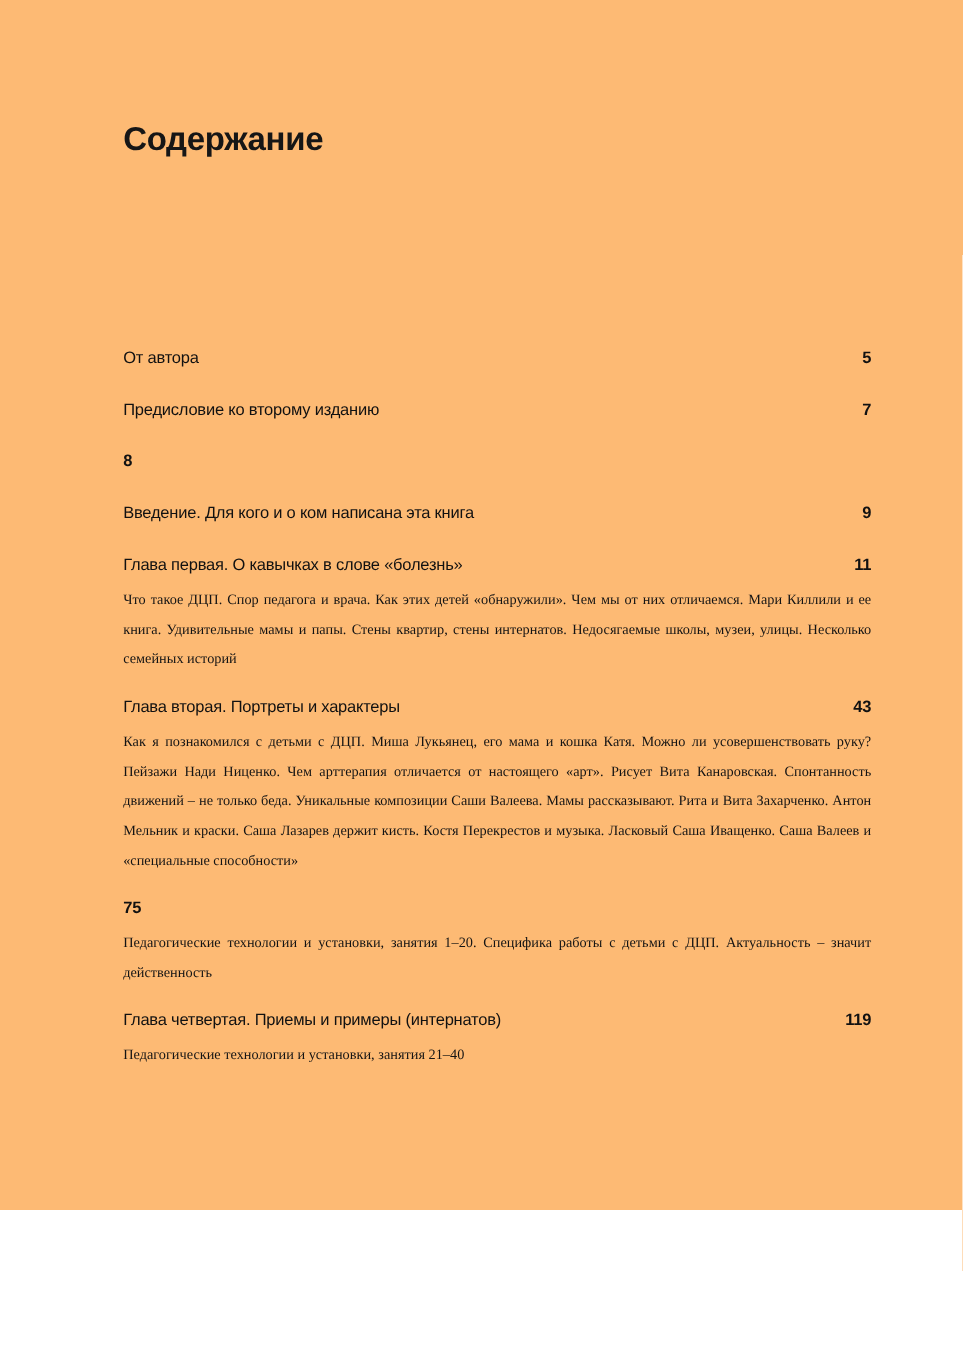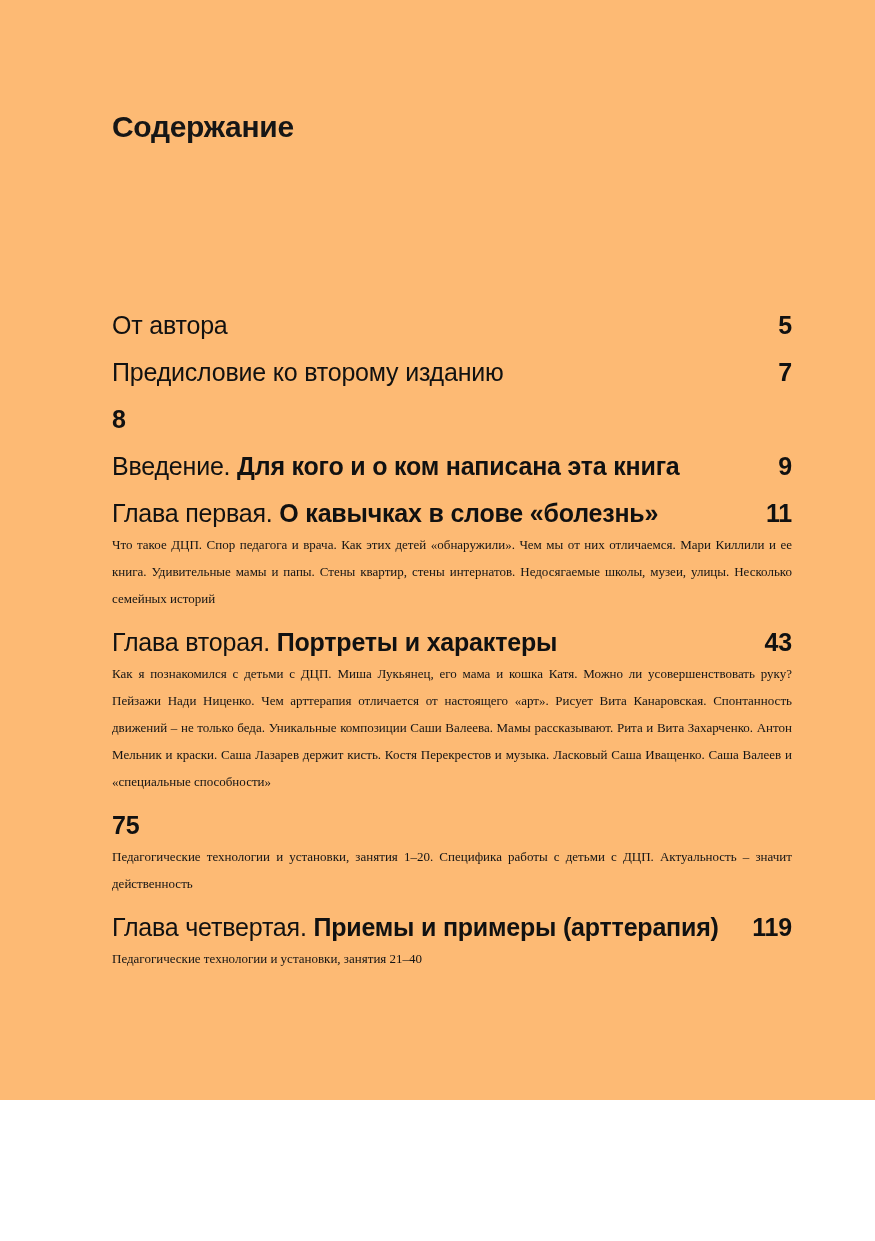--- a/index.html
+++ b/index.html
@@ -32,29 +32,29 @@
   .entry {
     margin-bottom: 24px;
   }
   .entry.with-desc {
     margin-bottom: 19px;
   }
   .entry-head {
     display: flex;
     justify-content: space-between;
     align-items: baseline;
-    font-size: 25px;
+    font-size: 15px;
     line-height: 23px;
     letter-spacing: -0.2px;
   }
   .entry-label {
     padding-right: 20px;
   }
   .entry-title-strong {
-    font-weight: bold;
+    font-weight: normal;
   }
   .entry-page {
     font-weight: bold;
     white-space: nowrap;
   }
   .entry-desc {
     margin: 6px 0 0 0;
     font-family: "Liberation Serif", serif;
     font-size: 13px;
     line-height: 27px;
@@ -115,20 +115,20 @@
 
     <div class="entry with-desc">
       <div class="entry-head">
         <span class="entry-page">75</span>
       </div>
       <p class="entry-desc">Педагогические технологии и установки, занятия 1–20. Специфика работы с детьми с ДЦП. Актуальность – значит действенность</p>
     </div>
 
     <div class="entry with-desc">
       <div class="entry-head">
-        <span class="entry-label"><span>Глава четвертая. </span><span class="entry-title-strong">Приемы и примеры (арттерапия)</span></span>
+        <span class="entry-label"><span>Глава четвертая. </span><span class="entry-title-strong">Приемы и примеры (интернатов)</span></span>
         <span class="entry-page">119</span>
       </div>
       <p class="entry-desc">Педагогические технологии и установки, занятия 21–40</p>
     </div>
 
   </div>
 </div>
 
 </body></html>

